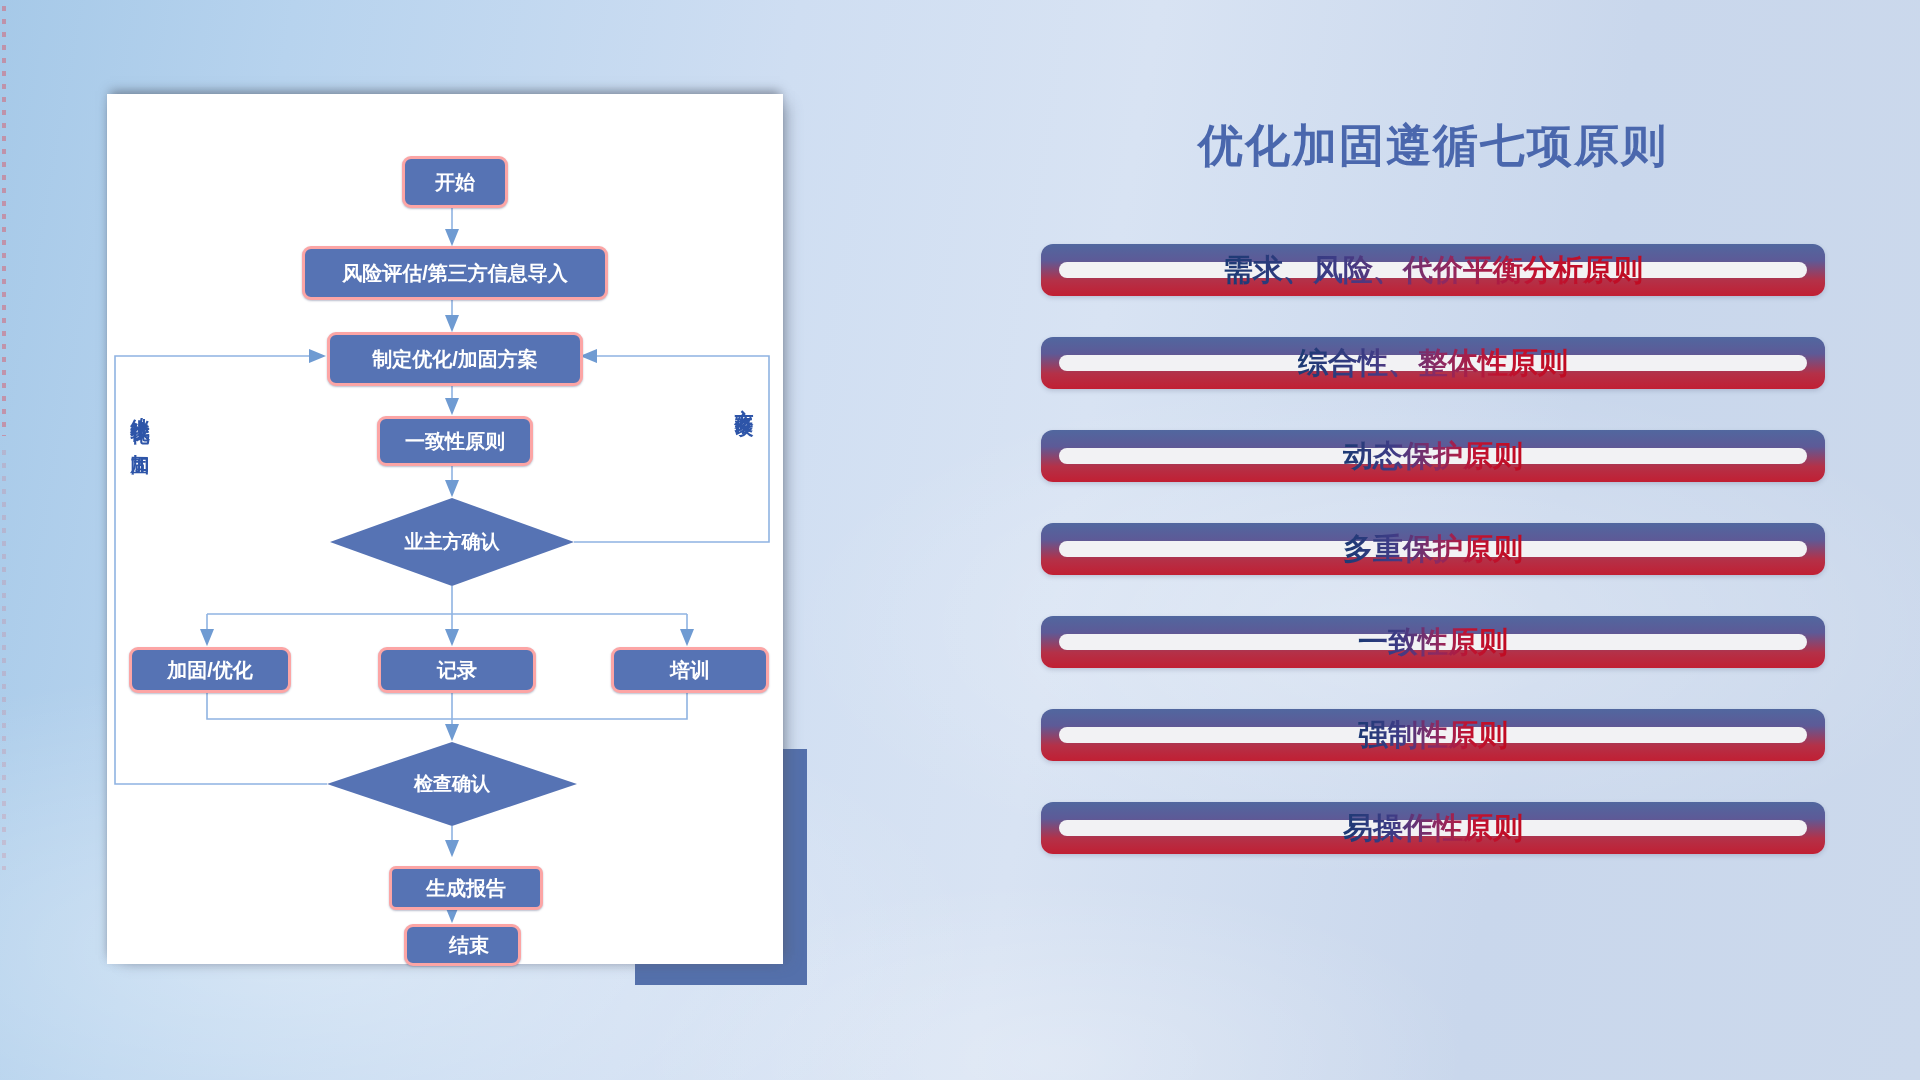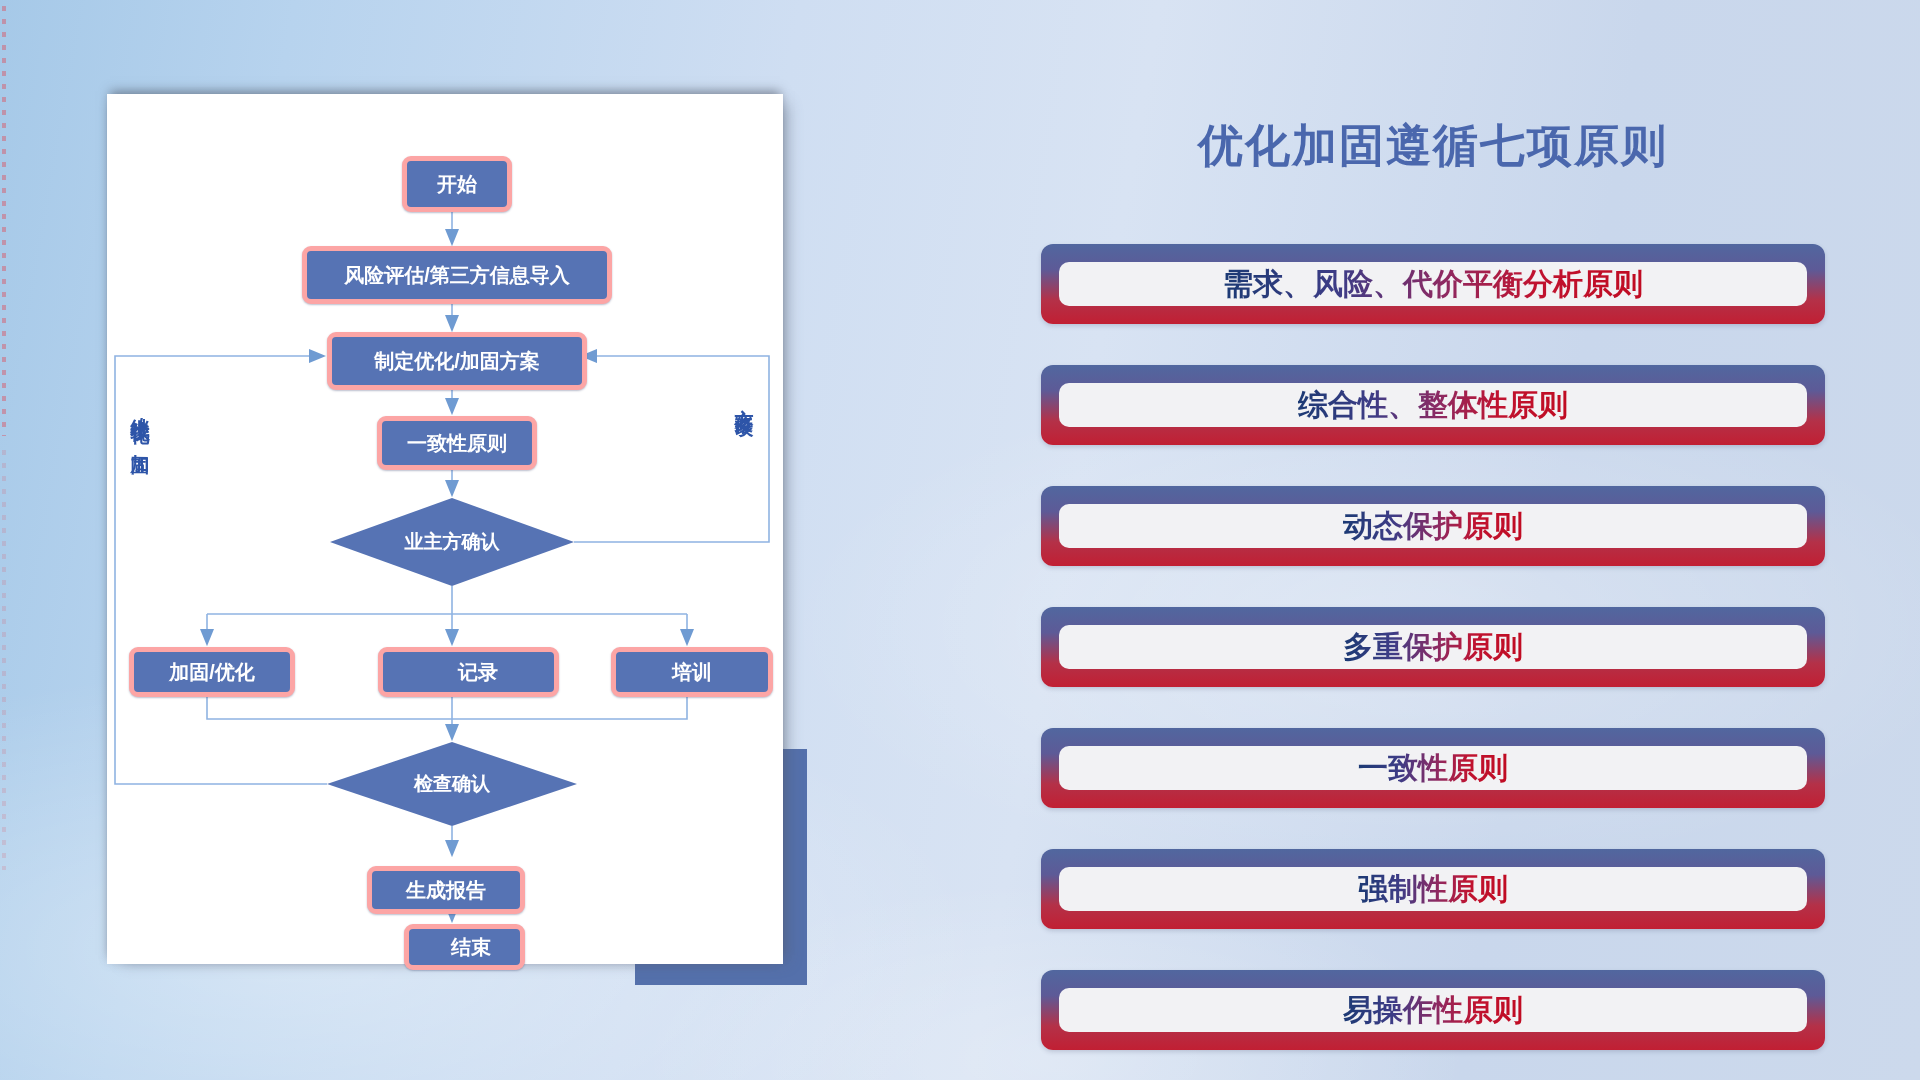--- a/index.html
+++ b/index.html
@@ -24,32 +24,32 @@
   
   .accent-rect{position:absolute;left:635px;top:749px;width:172px;height:236px;background:#5470ab;z-index:1;}
 
   
   .card{position:absolute;left:107px;top:94px;width:676px;height:870px;background:#ffffff;z-index:2;
     box-shadow:0 -6px 10px -3px rgba(70,75,90,.55), 10px 4px 14px -6px rgba(90,100,120,.45), -4px 4px 10px -6px rgba(90,100,120,.30);}
   .card svg{position:absolute;left:0;top:0;}
 
   .node{position:absolute;background:#5673b4;color:#ffffff;font-weight:700;
     display:flex;align-items:center;justify-content:center;text-align:center;
-    border-radius:9px;border:5px solid #fca5a5;box-shadow:0 1px 2px rgba(60,70,110,.35);
+    border-radius:9px;border:3px solid #fca5a5;box-shadow:0 1px 2px rgba(60,70,110,.35);
     font-size:20px;line-height:1.1;white-space:nowrap;}
   .diamond{clip-path:polygon(50% 0,100% 50%,50% 100%,0 50%);border:none;border-radius:0;box-shadow:none;font-size:19px;}
 
   .vlabel{position:absolute;writing-mode:vertical-rl;text-orientation:upright;
     color:#2e55a8;font-weight:700;font-size:19px;letter-spacing:3px;line-height:1;}
 
   
   .panel-title{position:absolute;left:1041px;top:116px;width:784px;text-align:center;
     font-size:45px;font-weight:700;color:#4a67ad;letter-spacing:2px;}
   .principles{position:absolute;left:1041px;top:244px;width:784px;z-index:2;}
-  .principle{height:80px;border-radius:12px;padding:18px;margin-bottom:41px;box-sizing:border-box;
+  .principle{height:52px;border-radius:12px;padding:18px;margin-bottom:41px;box-sizing:border-box;
     background:linear-gradient(180deg,#51679f 0%,#5d5a97 32%,#b43148 70%,#c11f33 100%);
     box-shadow:0 2px 4px rgba(90,100,130,.25);}
   .principle-inner{width:100%;height:100%;border-radius:10px;background:#f2f2f4;
     display:flex;align-items:center;justify-content:center;box-sizing:border-box;}
   .principle-text{display:inline-block;font-size:30px;font-weight:600;color:#b01c3a;
     background:linear-gradient(90deg,#1c3a74 0%,#3e3c86 28%,#8c2a63 52%,#c01330 74%,#c00b22 100%);
     -webkit-background-clip:text;background-clip:text;-webkit-text-fill-color:transparent;}
 </style>
 </head>
 <body>
@@ -94,27 +94,27 @@
     <div class="node" style="left:195px;top:152px;width:300px;height:48px;">风险评估/第三方信息导入</div>
 
     <div class="node" style="left:220px;top:238px;width:250px;height:48px;">制定优化/加固方案</div>
 
     <div class="node" style="left:270px;top:322px;width:150px;height:44px;">一致性原则</div>
 
     <div class="node diamond" style="left:223px;top:404px;width:244px;height:88px;">业主方确认</div>
 
     <div class="node" style="left:22px;top:553px;width:156px;height:40px;">加固/优化</div>
 
-    <div class="node" style="left:271px;top:553px;width:152px;height:40px;padding-left:19px;">记录</div>
+    <div class="node" style="left:271px;top:553px;width:152px;height:40px;">记录</div>
 
     <div class="node" style="left:504px;top:553px;width:152px;height:40px;">培训</div>
 
     <div class="node diamond" style="left:220px;top:648px;width:250px;height:84px;">检查确认</div>
 
-    <div class="node" style="left:260px;top:772px;width:148px;height:38px;">生成报告</div>
+    <div class="node" style="left:282px;top:772px;width:148px;height:38px;border-radius:7px;">生成报告</div>
 
     <div class="node" style="left:297px;top:830px;width:98px;height:36px;padding-left:13px;">结束</div>
 
     <div class="vlabel" style="left:24px;top:308px;height:150px;">继续优化/加固</div>
 
     <div class="vlabel" style="left:628px;top:300px;height:100px;">方案修改</div>
   </div>
 
   <div class="panel-title">优化加固遵循七项原则</div>
 

